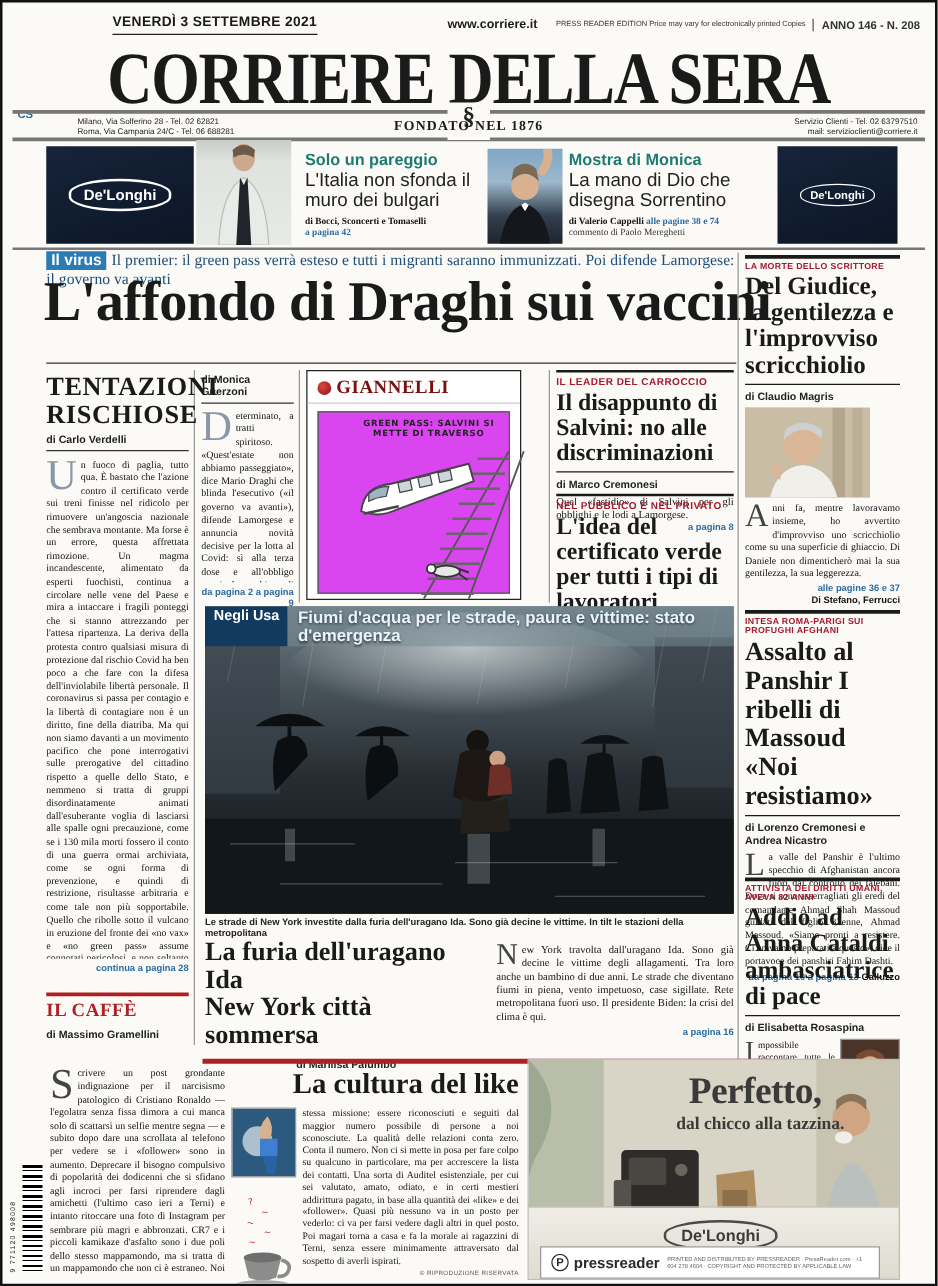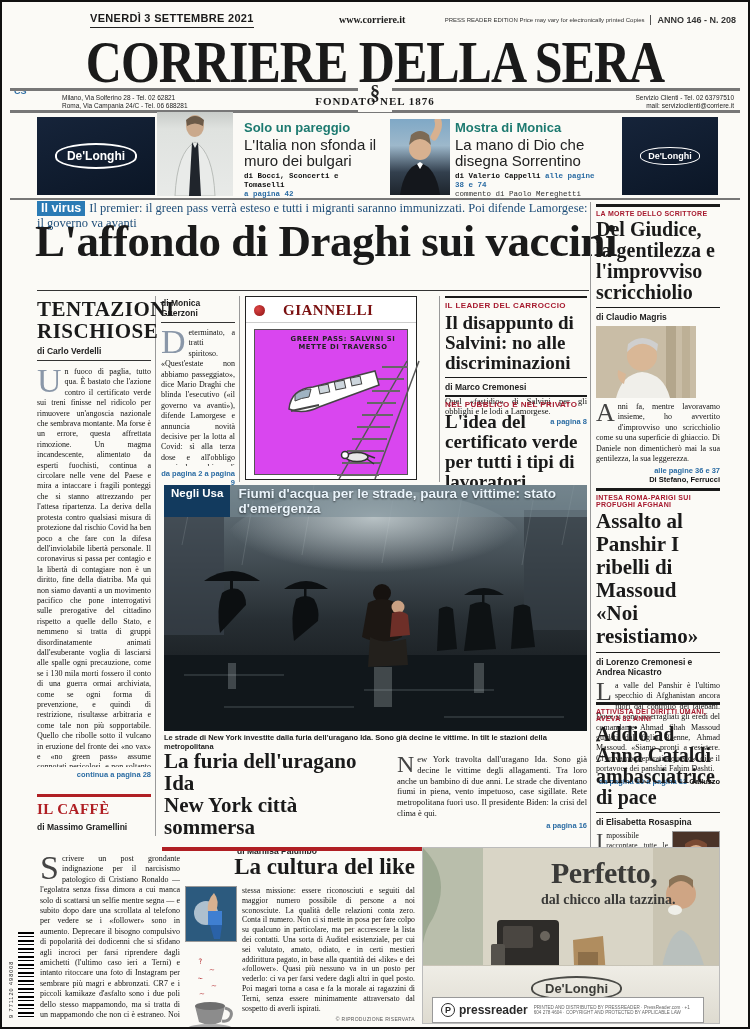--- a/index.html
+++ b/index.html
@@ -6,39 +6,39 @@
   html,body { background:#444; }
   #page {
     position:relative; width:750px; height:1029px; margin:0 auto;
     background:#fbfaf6; border:2px solid #111; overflow:hidden;
     font-family:"Liberation Serif", serif; color:#1a1a1a;
   }
   .abs { position:absolute; }
   .sans { font-family:"Liberation Sans", sans-serif; }
   
   .topbar-date { top:10px; left:88px; font-weight:bold; font-size:11px; letter-spacing:.3px; border-bottom:1px solid #222; padding-bottom:3px; }
-  .topbar-site { top:12px; left:337px; font-weight:bold; font-size:10px;font-family:Liberation Serif, serif; }
+  .topbar-site { top:12px; left:356px; font-weight:bold; font-size:10px; }
   .topbar-right { top:13px; right:12px; font-size:6px; color:#333; display:flex; gap:6px; align-items:center; }
   .topbar-issue { font-size:9px; font-weight:bold; border-left:1px solid #555; padding-left:6px; }
   
   .masthead { top:26px; left:0; width:100%; text-align:center; font-size:50px; font-weight:bold; letter-spacing:-1px; transform:scaleY(1.18); transform-origin:top; white-space:nowrap; }
   .mast-band-top { top:86px; left:8px; right:8px; height:3px; background:#777; }
   .mast-band-bot { top:108px; left:8px; right:8px; height:3px; background:#777; }
   .mast-ornament { top:80px; left:50%; transform:translateX(-50%); width:34px; height:30px; background:#fbfaf6; text-align:center; font-size:20px; font-weight:bold; color:#222; }
   .mast-addr { top:92px; left:60px; font-size:6.5px; color:#222; line-height:8px; }
   .mast-founded { top:93px; left:0; width:100%; text-align:center; font-size:11px; letter-spacing:1px; font-weight:bold; }
   .mast-serv { top:92px; right:14px; font-size:6.5px; color:#222; line-height:8px; text-align:right; }
   .mast-logo { top:84px; left:12px; font-size:9px; color:#2b6ca3; font-weight:bold; }
   
   .ad-navy { background:linear-gradient(160deg,#16243a,#0b1626); display:flex; align-items:center; justify-content:center; }
   .delonghi-oval { border:2px solid #fff; border-radius:50%/45%; padding:4px 10px; color:#fff; font-family:"Liberation Sans",sans-serif; font-weight:bold; font-size:12px; white-space:nowrap; }
   .delonghi-oval.small { font-size:9px; padding:3px 7px; border-width:1.5px; }
   .teaser-h { color:#1d7a70; font-weight:bold; font-size:13px; font-family:"Liberation Sans",sans-serif; }
   .teaser-t { font-family:"Liberation Sans",sans-serif; font-size:15px; line-height:16px; color:#222; margin-top:2px; }
-  .teaser-b { font-family:Liberation Mono, monospace; font-size:7.5px; color:#333; margin-top:3px; line-height:9px; }
+  .teaser-b { font-family:Liberation Serif, serif; font-size:7.5px; color:#333; margin-top:3px; line-height:9px; }
   .teaser-b b { color:#111; }
   .pageref { color:#2b6ca3; font-weight:bold; }
   
   .kicker-strip { top:199px; left:35px; width:552px; font-size:12.5px; color:#1f4e79; }
   .kicker-label { background:#2b7bb5; color:#fff; font-weight:bold; padding:0 4px 1px 4px; margin-right:4px; }
   .headline { top:213px; left:33px; width:556px; font-size:45px; font-weight:bold; letter-spacing:-.5px; white-space:nowrap; }
   .subhead { top:263px; left:35px; width:552px; font-size:17.5px; color:#1a1a1a; }
   
   .vrule { position:absolute; width:1px; background:#999; }
   .colhead { font-size:21px; font-weight:bold; line-height:22px; letter-spacing:.5px; }
@@ -50,21 +50,21 @@
   .contref { text-align:right; font-family:"Liberation Sans",sans-serif; font-size:7.5px; color:#2b6ca3; font-weight:bold; margin-top:3px; }
   .red-kicker { font-family:"Liberation Sans",sans-serif; font-size:8px; font-weight:bold; color:#a6192e; letter-spacing:.4px; border-top:2px solid #1a1a1a; padding-top:3px; }
   .brief-title { font-size:19px; font-weight:bold; line-height:20px; margin-top:3px; }
   .brief-rule { height:1px; background:#1a1a1a; margin:4px 0 3px 0; }
   .rail-title { font-size:20px; font-weight:bold; line-height:21px; margin-top:2px; }
   .rail-kicker { font-family:"Liberation Sans",sans-serif; font-size:7px; font-weight:bold; color:#a6192e; letter-spacing:.3px; border-top:3px solid #1a1a1a; padding-top:3px; }
   .photo-sig { font-family:"Liberation Sans",sans-serif; font-size:7.5px; color:#333; text-align:right; }
   .photo-sig b { color:#111; }
   
   .giannelli-box { border:1px solid #222; background:#fff; }
-  .giannelli-head { display:flex; align-items:center; gap:18px; padding:5px 8px 3px 8px; border-bottom:1px solid #ccc; }
+  .giannelli-head { display:flex; align-items:center; gap:4px; padding:5px 8px 3px 8px; border-bottom:1px solid #ccc; }
   .giannelli-dot { width:11px; height:11px; border-radius:50%; background:radial-gradient(circle at 35% 35%, #d44, #8b1313); }
   .giannelli-title { font-size:15px; font-weight:bold; color:#7a1010; letter-spacing:.5px; }
   .cartoon { position:relative; margin:6px 8px 8px 8px; border:1px solid #555; background:#d946ef; height:372px;padding-left:24px; }
   .cartoon-cap { font-family:"DejaVu Sans",sans-serif; font-size:6.8px; letter-spacing:.6px; text-align:center; padding-top:5px; color:#222; font-weight:bold; }
   
   .mainphoto { top:483px; left:162px; width:423px; height:246px; overflow:hidden; background:linear-gradient(180deg,#6a7880 0%,#49545b 22%,#2c3338 55%,#14181b 80%,#0c0f11 100%); }
   .photo-strip { position:absolute; top:0; left:0; right:0; display:flex; align-items:stretch; font-family:"Liberation Sans",sans-serif; }
   .photo-label { background:#123a5e; color:#fff; font-weight:bold; font-size:11.5px; padding:2px 7px; }
   .photo-banner { background:rgba(120,140,150,.55); color:#eaf4fb; font-weight:bold; font-size:13.5px; padding:1px 8px; flex:1; text-shadow:0 1px 2px rgba(0,0,0,.6); }
   .caption { top:731px; left:162px; width:423px; font-family:"Liberation Sans",sans-serif; font-size:7.5px; font-weight:bold; color:#222; }

